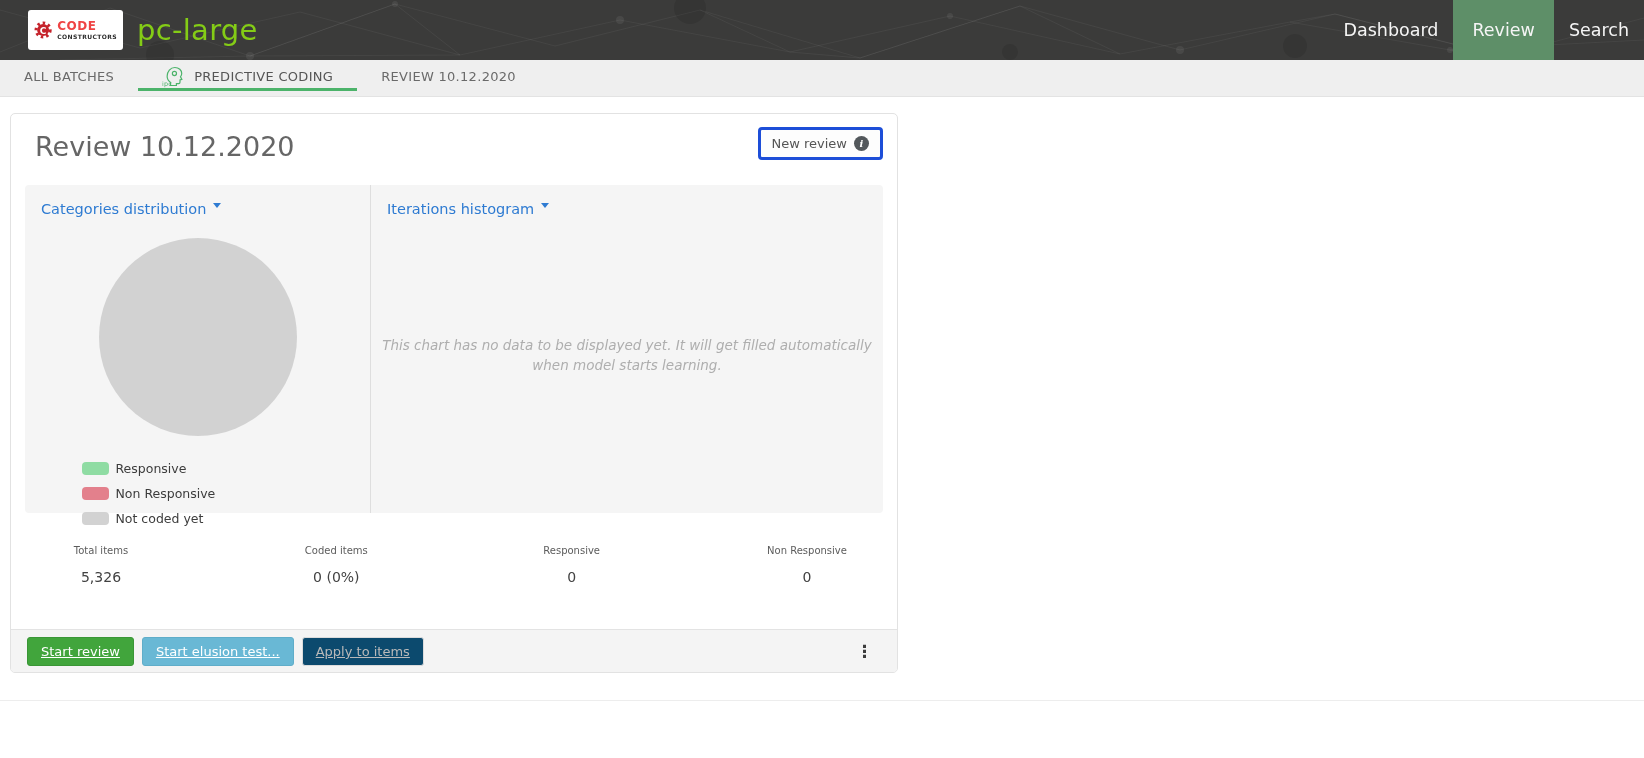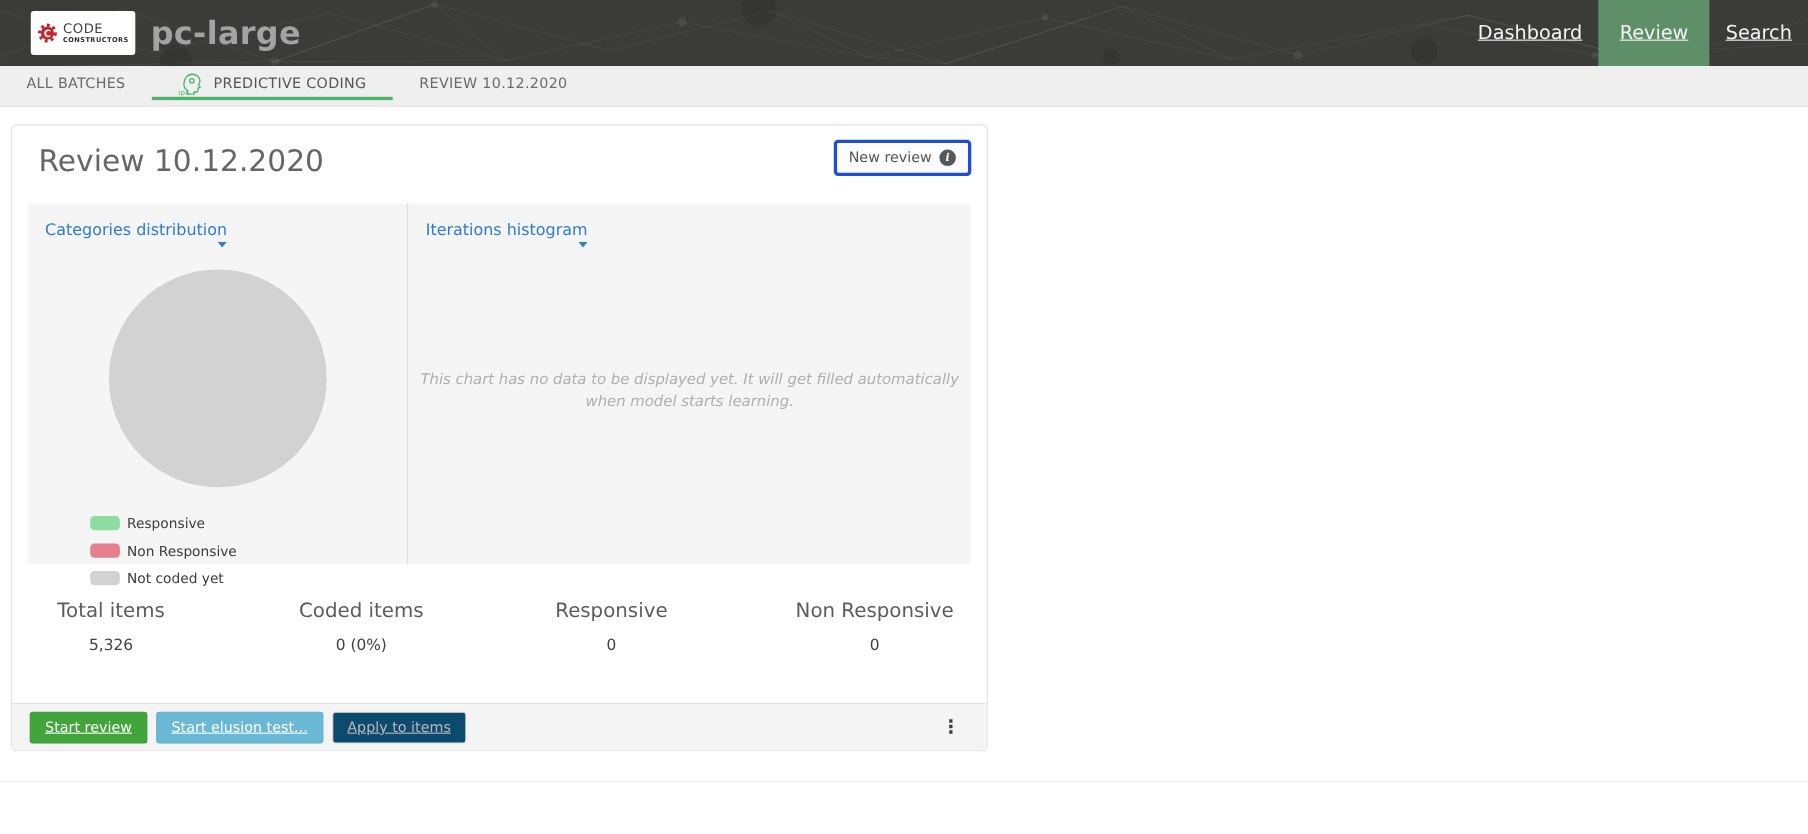--- a/index.html
+++ b/index.html
@@ -17,30 +17,30 @@
     position:relative; height:60px; background:#3b3b3a;
     display:flex; align-items:center; overflow:hidden;
   }
   .navbar-pattern { position:absolute; inset:0; pointer-events:none; }
   .logo-box {
     position:relative; margin-left:28px; width:95px; height:40px;
     background:#ffffff; border-radius:3px;
     display:flex; align-items:center; padding:0 6px; gap:5px; cursor:pointer;
   }
   .logo-text { display:flex; flex-direction:column; line-height:1; }
-  .logo-line1 { font-size:12px; font-weight:normal; color:#404040; letter-spacing:.5px; }
+  .logo-line1 { font-size:12px; font-weight:bold; color:#ef4444; letter-spacing:.5px; }
   .logo-line2 { font-size:6px; font-weight:bold; color:#2b2b2b; letter-spacing:.4px; margin-top:2px; }
   .project-title {
-    position:relative; margin-left:14px; color:#a3a3a3;
-    font-size:29px; font-weight:700; letter-spacing:.3px;
+    position:relative; margin-left:14px; color:#84cc16;
+    font-size:29px; font-weight:400; letter-spacing:.3px;
   }
   .top-nav { position:relative; margin-left:auto; display:flex; height:100%; align-items:stretch; }
   .nav-item {
     display:flex; align-items:center; padding:0 15px;
-    color:#f5f5f5; font-size:17.5px; cursor:pointer; white-space:nowrap;text-decoration:underline;
+    color:#f5f5f5; font-size:17.5px; cursor:pointer; white-space:nowrap;
   }
   .nav-item.active { background:#5e8f68; padding:0 19px; }
 
   
   .tabbar {
     height:37px; background:#efefef; border-bottom:1px solid #e3e3e3;
     display:flex; align-items:center;
   }
   .tab {
     display:flex; align-items:center; gap:8px; padding:0 24px;
@@ -73,22 +73,22 @@
   }
 
   
   .chart-panel {
     margin:10px 14px 0; height:328px; background:#f5f5f5; border-radius:4px;
     display:flex;
   }
   .chart-left { width:346px; border-right:1px solid #dedede; padding:14px 0 0; }
   .chart-right { flex:1; position:relative; padding:14px 16px 0; }
   .chart-title {
-    display:inline-flex; align-items:flex-end; margin-left:16px;
-    font-size:14.5px; color:#2e7bd2; cursor:pointer; white-space:nowrap;flex-direction:column;
+    display:inline-flex; align-items:flex-start; margin-left:16px;
+    font-size:14.5px; color:#2e7bd2; cursor:pointer; white-space:nowrap;
   }
   .chart-right .chart-title { margin-left:0; }
   .caret-down {
     display:inline-block; width:0; height:0; margin-left:7px; margin-top:2px;
     border-left:4.5px solid transparent; border-right:4.5px solid transparent;
     border-top:5.5px solid #2e7bd2;
   }
   .pie { width:198px; height:198px; border-radius:50%; background:#d2d2d2; margin:20px auto 0; }
   .legend { width:232px; margin:24px auto 0; }
   .legend-item {
@@ -102,21 +102,21 @@
   .sw-gray { background:#d2d2d2; }
   .empty-chart-text {
     position:absolute; left:50%; top:52%; transform:translate(-50%,-50%);
     width:500px; text-align:center;
     font-style:italic; font-size:13.5px; color:#aeaeae; line-height:1.45;
   }
 
   
   .stats { display:flex; justify-content:space-between; padding:32px 30px 44px; }
   .stat { min-width:120px; text-align:center; }
-  .stat-label { font-size:18px; color:#5c5c5c; }
+  .stat-label { font-size:10px; color:#5c5c5c; }
   .stat-value { margin-top:13px; font-size:14px; color:#424242; }
 
   
   .card-footer {
     height:43px; background:#f4f4f4; border-top:1px solid #e3e3e3;
     display:flex; align-items:center; padding:0 16px; gap:8px;
   }
   .btn {
     height:29px; padding:0 13px; border-radius:3px; font-size:13px;
     cursor:pointer; font-family:inherit; line-height:27px;text-decoration:underline;

